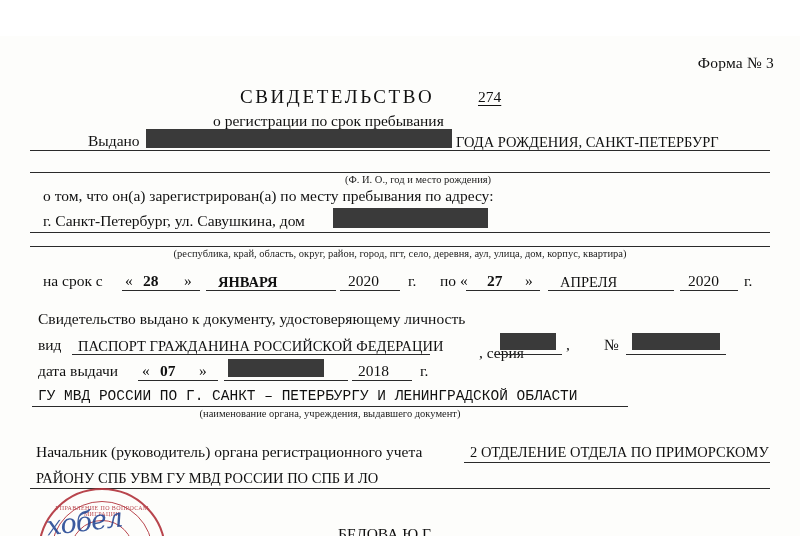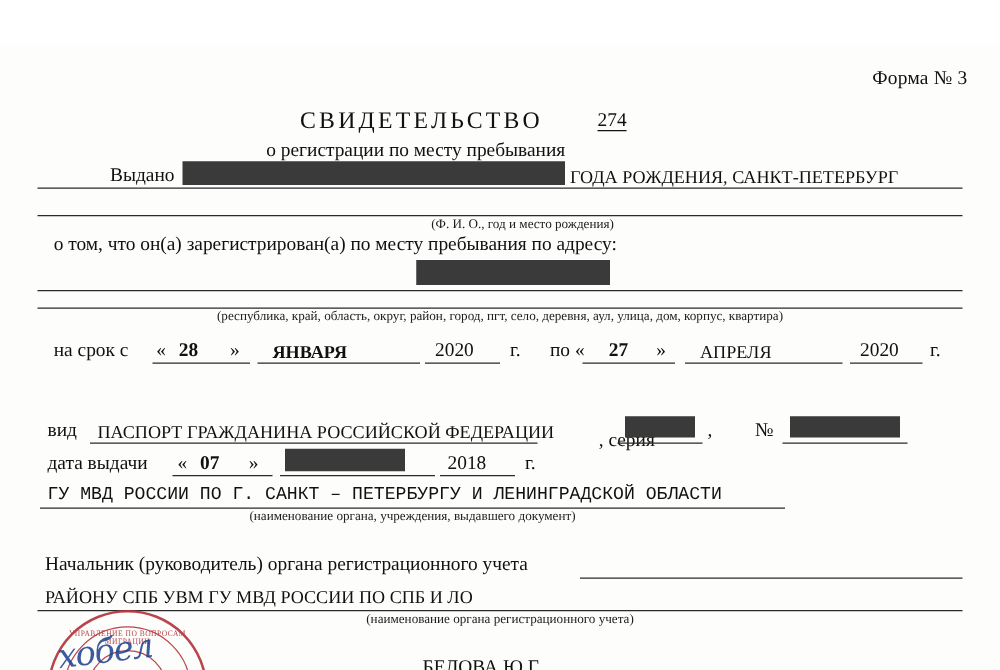--- a/index.html
+++ b/index.html
@@ -134,32 +134,33 @@
 </style>
 </head>
 <body>
 
 <div class="page">
 
   <div class="form-no">Форма № 3</div>
 
   <div class="title">СВИДЕТЕЛЬСТВО</div>
   <div class="title-num">274</div>
-  <div class="subtitle">о регистрации по месту пребывания</div>
+  <div class="subtitle">о регистрации по срок пребывания</div>
 
   <div class="txt" style="left:88px; top:96px;">Выдано</div>
   <div class="redact" style="left:146px; top:93px; width:306px; height:19px;"></div>
   <div class="txt caps" style="left:456px; top:98px;">ГОДА РОЖДЕНИЯ, САНКТ-ПЕТЕРБУРГ</div>
   <div class="line" style="left:30px; top:114px; width:740px;"></div>
 
   <div class="line" style="left:30px; top:136px; width:740px;"></div>
   <div class="small center" style="left:0; top:138px; width:800px;padding-left:18px;">(Ф. И. О., год и место рождения)</div>
 
   <div class="txt" style="left:43px; top:151px;">о том, что он(а) зарегистрирован(а) по месту пребывания по адресу:</div>
 
+  <div class="txt" style="left:43px; top:176px;">г. Санкт-Петербург, ул. Савушкина, дом</div>
   <div class="redact" style="left:333px; top:172px; width:155px; height:20px;"></div>
   <div class="line" style="left:30px; top:196px; width:740px;"></div>
   <div class="line" style="left:30px; top:210px; width:740px;"></div>
   <div class="small center" style="left:0; top:212px; width:800px;">(республика, край, область, округ, район, город, пгт, село, деревня, аул, улица, дом, корпус, квартира)</div>
 
   <div class="txt" style="left:43px; top:236px;">на срок с</div>
   <div class="txt" style="left:125px; top:236px;">«</div>
   <div class="txt" style="left:143px; top:236px; font-weight:bold;">28</div>
   <div class="txt" style="left:184px; top:236px;">»</div>
   <div class="line" style="left:122px; top:254px; width:78px;"></div>
@@ -171,20 +172,21 @@
   <div class="txt" style="left:440px; top:236px;">по «</div>
   <div class="txt" style="left:487px; top:236px; font-weight:bold;">27</div>
   <div class="txt" style="left:525px; top:236px;">»</div>
   <div class="line" style="left:466px; top:254px; width:74px;"></div>
   <div class="txt caps" style="left:560px; top:238px; font-weight:normal;">АПРЕЛЯ</div>
   <div class="line" style="left:548px; top:254px; width:126px;"></div>
   <div class="txt" style="left:688px; top:236px;">2020</div>
   <div class="line" style="left:680px; top:254px; width:58px;"></div>
   <div class="txt" style="left:744px; top:236px;">г.</div>
 
+  <div class="txt" style="left:38px; top:274px;">Свидетельство выдано к документу, удостоверяющему личность</div>
 
   <div class="txt" style="left:38px; top:300px;">вид</div>
   <div class="txt caps" style="left:78px; top:302px;">ПАСПОРТ ГРАЖДАНИНА РОССИЙСКОЙ ФЕДЕРАЦИИ</div>
   <div class="line" style="left:72px; top:318px; width:358px;"></div>
   <div class="txt" style="left:434px; top:308px;padding-left:45px;">, серия</div>
   <div class="redact" style="left:500px; top:297px; width:56px; height:17px;"></div>
   <div class="line" style="left:494px; top:318px; width:68px;"></div>
   <div class="txt" style="left:566px; top:300px;">,</div>
   <div class="txt" style="left:604px; top:300px;">№</div>
   <div class="redact" style="left:632px; top:297px; width:88px; height:17px;"></div>
@@ -199,24 +201,24 @@
   <div class="line" style="left:224px; top:344px; width:124px;"></div>
   <div class="txt" style="left:358px; top:326px;">2018</div>
   <div class="line" style="left:352px; top:344px; width:60px;"></div>
   <div class="txt" style="left:420px; top:326px;">г.</div>
 
   <div class="txt caps" style="left:38px; top:352px;font-family:Liberation Mono, monospace;">ГУ  МВД  РОССИИ  ПО  Г. САНКТ – ПЕТЕРБУРГУ  И  ЛЕНИНГРАДСКОЙ ОБЛАСТИ</div>
   <div class="line" style="left:32px; top:370px; width:596px;"></div>
   <div class="small center" style="left:32px; top:372px; width:596px;">(наименование органа, учреждения, выдавшего документ)</div>
 
   <div class="txt" style="left:36px; top:407px;">Начальник (руководитель) органа регистрационного учета</div>
+  <div class="txt caps" style="left:470px; top:408px;">2 ОТДЕЛЕНИЕ ОТДЕЛА  ПО ПРИМОРСКОМУ</div>
   <div class="line" style="left:464px; top:426px; width:306px;"></div>
   <div class="txt caps" style="left:36px; top:434px;">РАЙОНУ СПБ УВМ  ГУ  МВД  РОССИИ  ПО СПБ  И  ЛО</div>
   <div class="line" style="left:30px; top:452px; width:740px;"></div>
-  <div class="small center" style="left:0; top:454px; width:800px;">(наименование органа регистрационного учета)</div>
 
   <div class="stamp">
     <div class="stamp-inner"></div>
     <div class="stamp-txt-top">УПРАВЛЕНИЕ ПО ВОПРОСАМ МИГРАЦИИ</div>
     <div class="stamp-eagle">♛</div>
 
   </div>
 
   <div class="signature">xобел</div>
 

